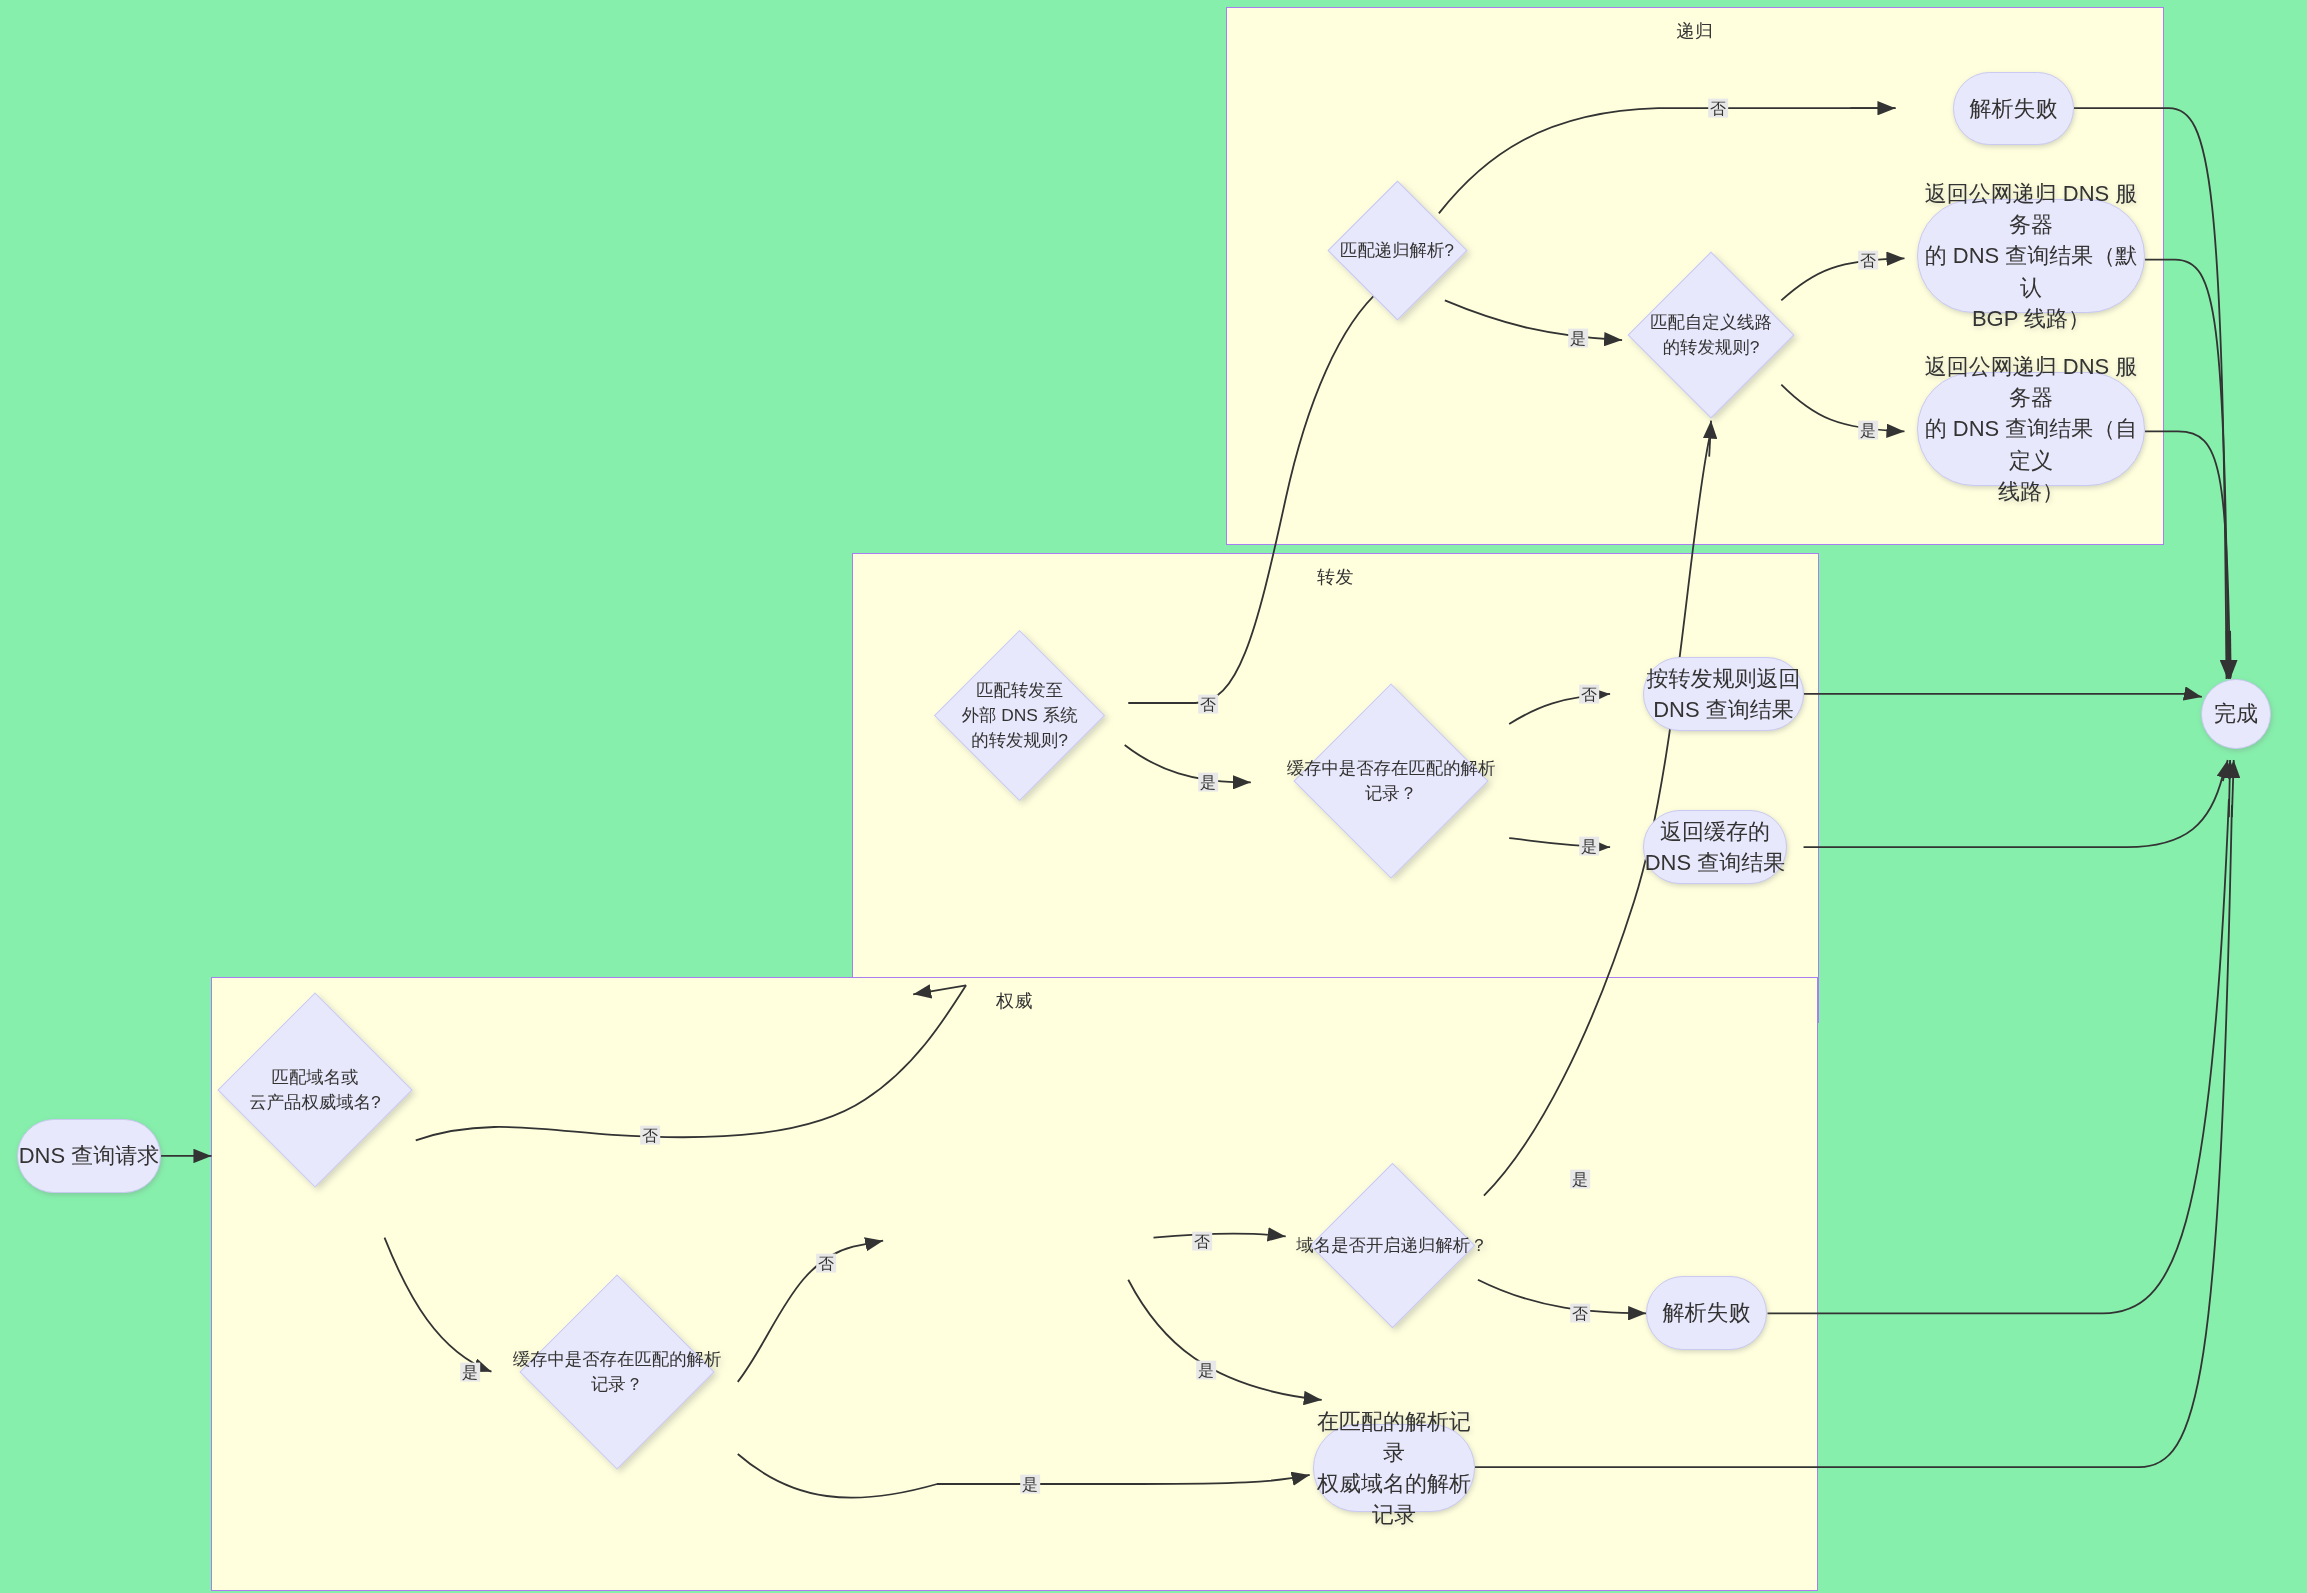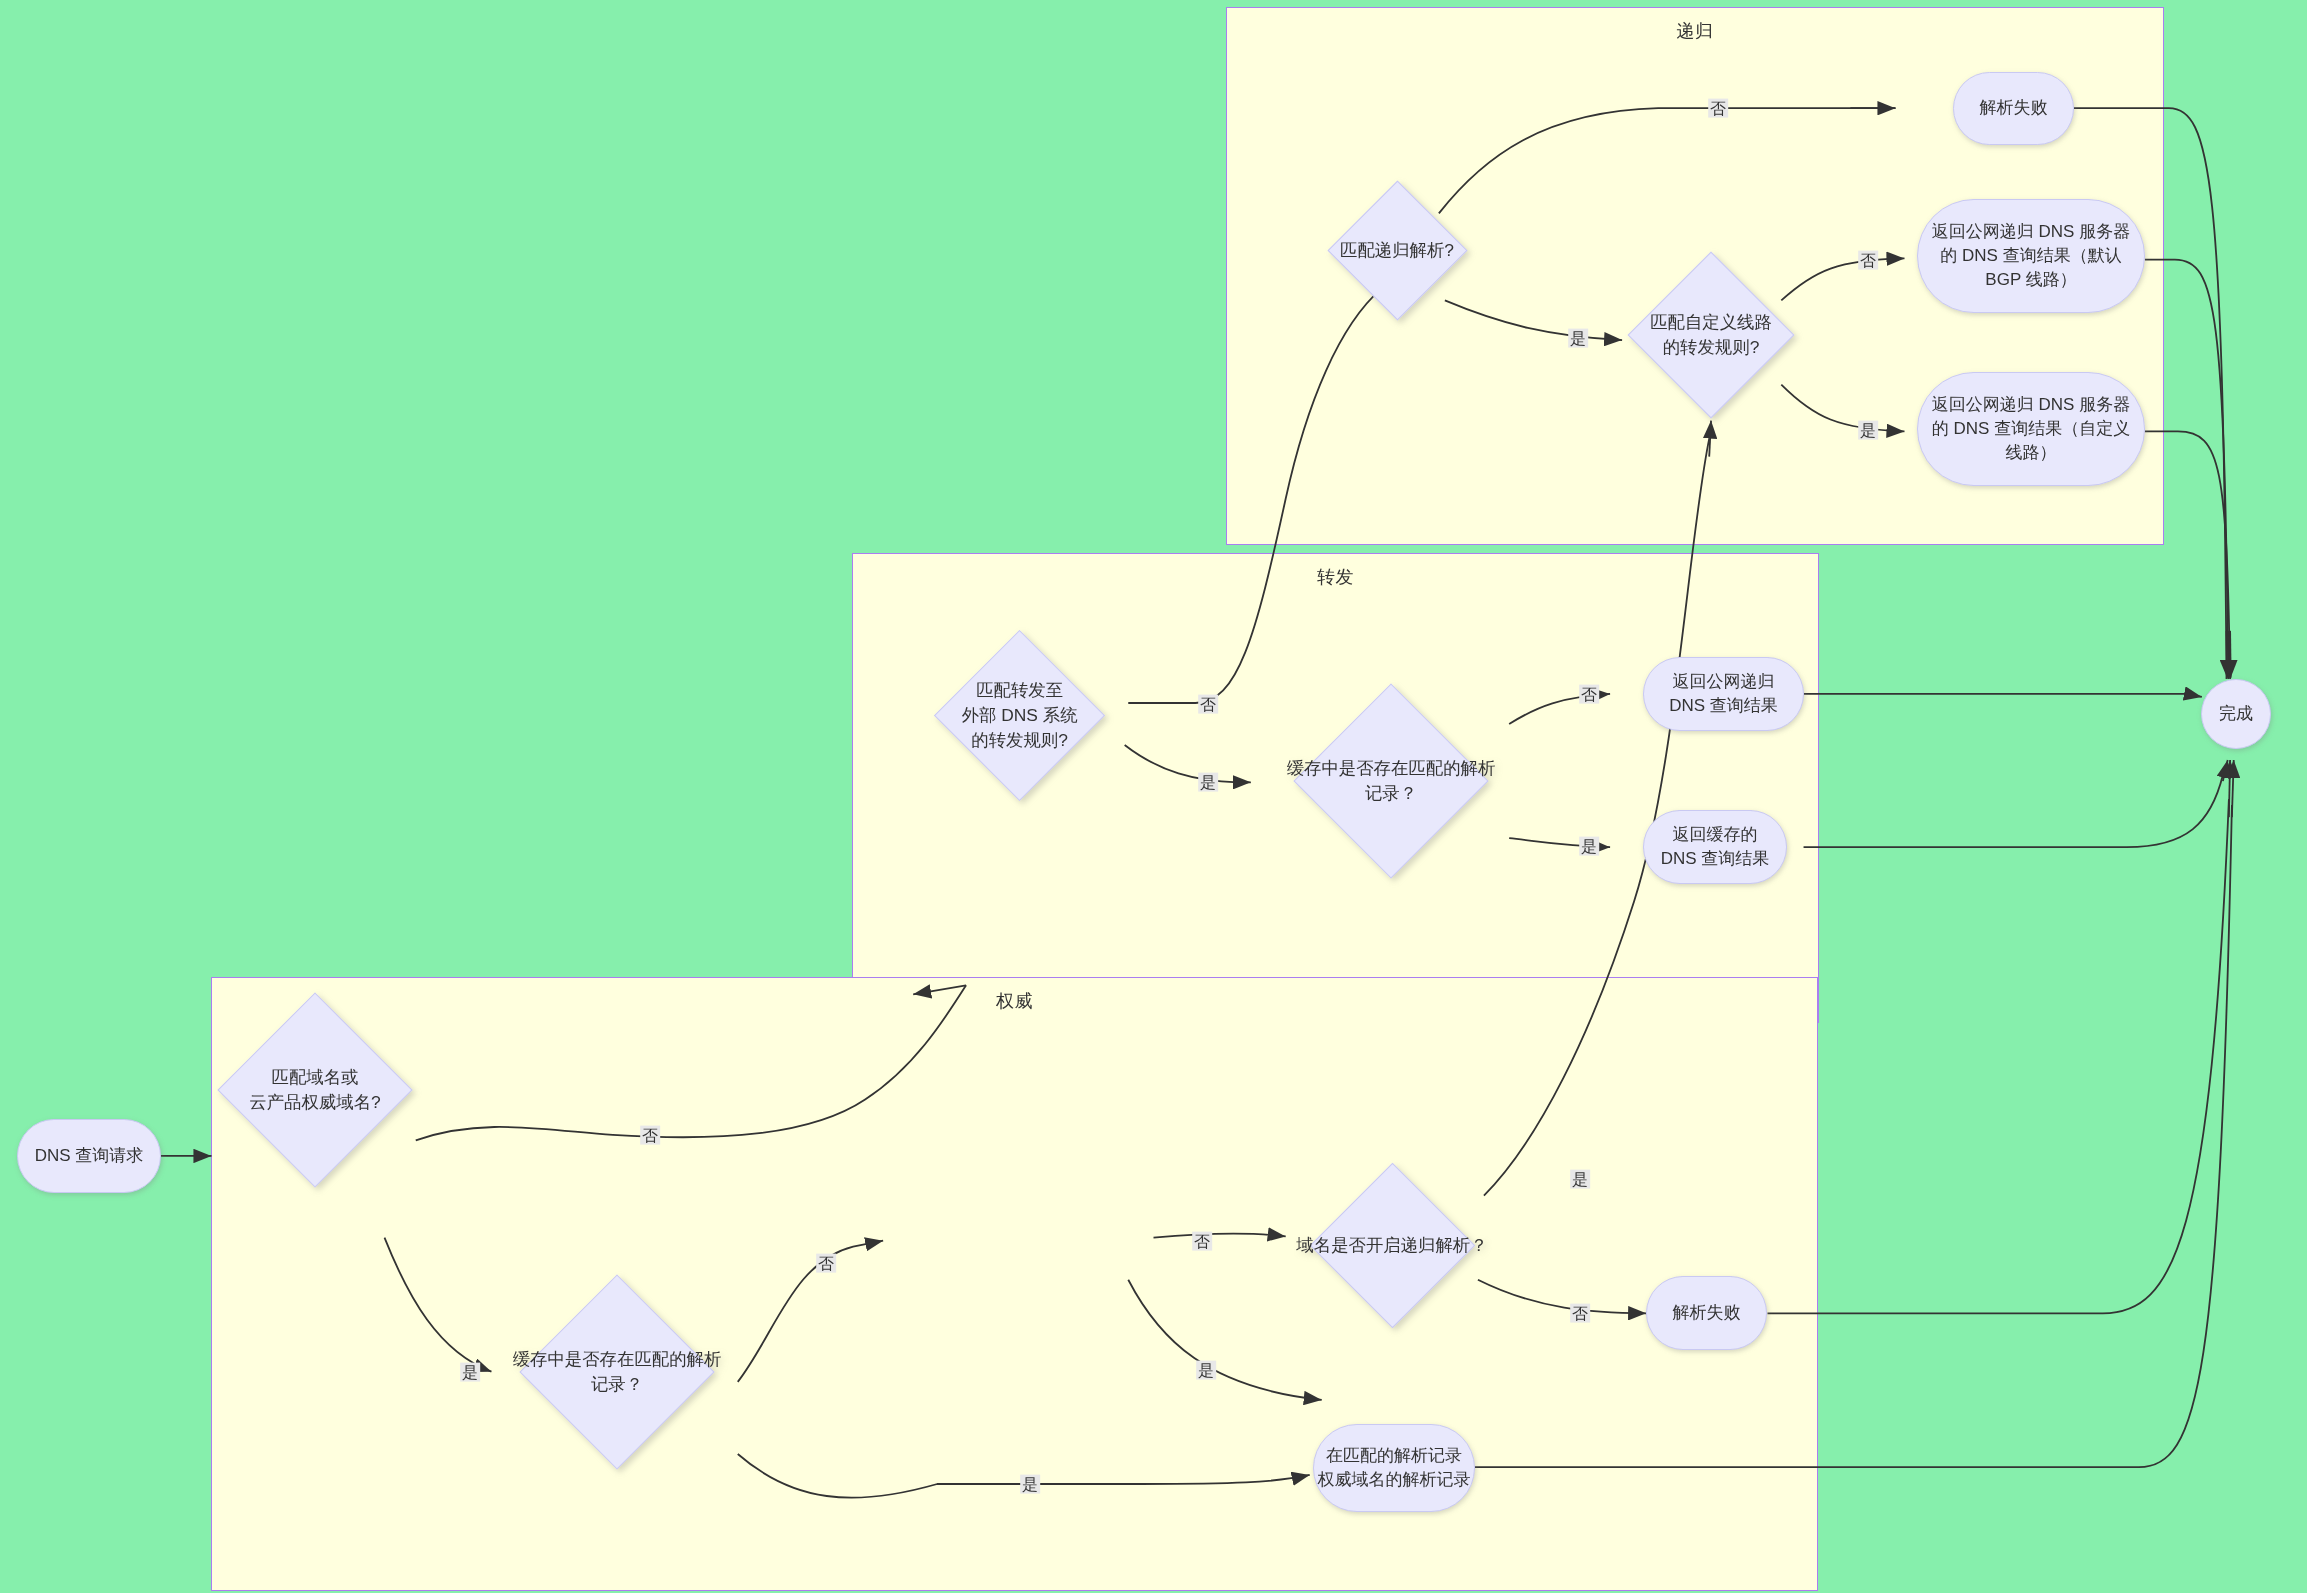--- a/index.html
+++ b/index.html
@@ -35,21 +35,21 @@
   }
   
   .node {
     position: absolute;
     box-sizing: border-box;
     display: flex;
     align-items: center;
     justify-content: center;
     text-align: center;
     color: #333333;
-    font-size: 17px;
+    font-size: 22px;
     line-height: 1.42;
     white-space: pre-line;
     background: #e8e8fc;
     border: 0.6px solid #c9c9f2;
     filter: drop-shadow(1.8px 2.4px 2.4px rgba(120,120,120,0.30));
   }
   .stadium { border-radius: 6007px; }
   .circle  { border-radius: 50%; }
   .diamond-wrap {
     position: absolute;
@@ -231,21 +231,21 @@
 外部 DNS 系统
 的转发规则?</div>
   </div>
 
   <div class="diamond-wrap" style="left:1322px; top:712px; width:138px; height:138px;">
     <div class="diamond-shape"></div>
     <div class="diamond-label" style="width:264px; left:-63px;">缓存中是否存在匹配的解析
 记录？</div>
   </div>
 
-  <div class="node stadium" style="left:1643px; top:657px; width:161px; height:74px;">返回公网递归
+  <div class="node stadium" style="left:1643px; top:657px; width:161px; height:74px;">按转发规则返回
 DNS 查询结果</div>
 
   <div class="node stadium" style="left:1643px; top:810px; width:144px; height:74px;">返回缓存的
 DNS 查询结果</div>
 
   <div class="diamond-wrap" style="left:1348px; top:201px; width:99px; height:99px;">
     <div class="diamond-shape"></div>
     <div class="diamond-label" style="width:180px; left:-41px;">匹配递归解析?</div>
   </div>
 

